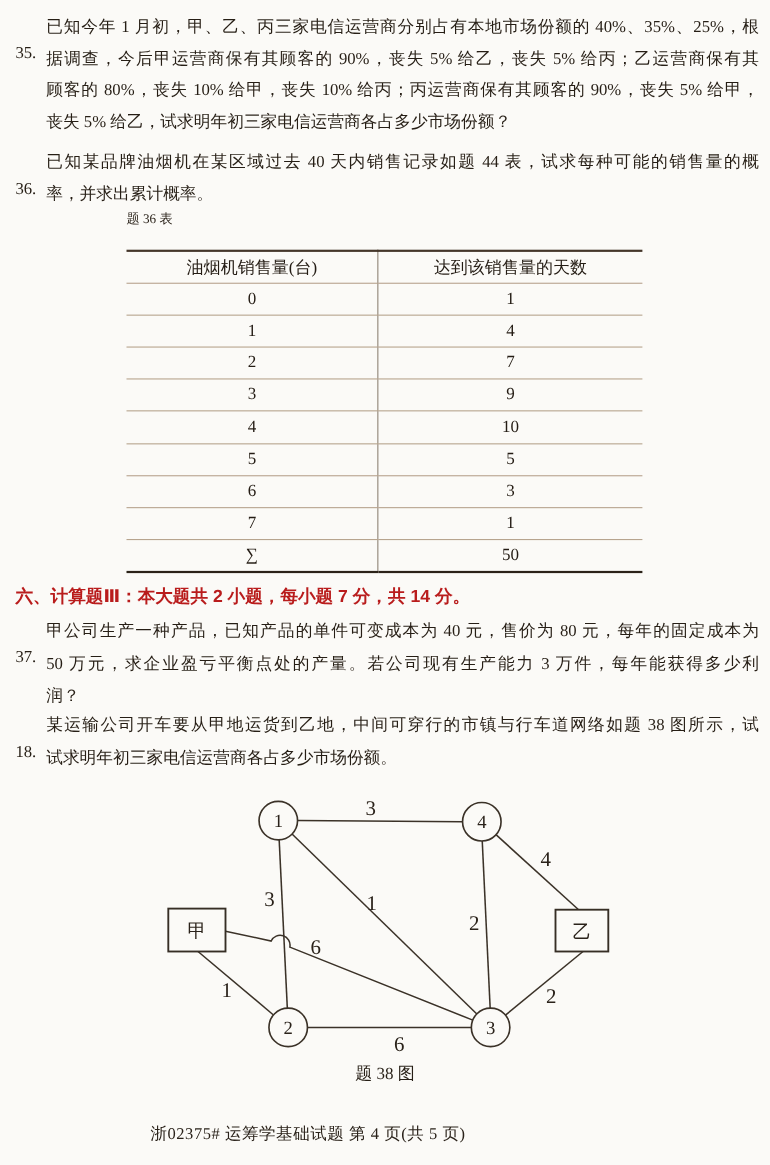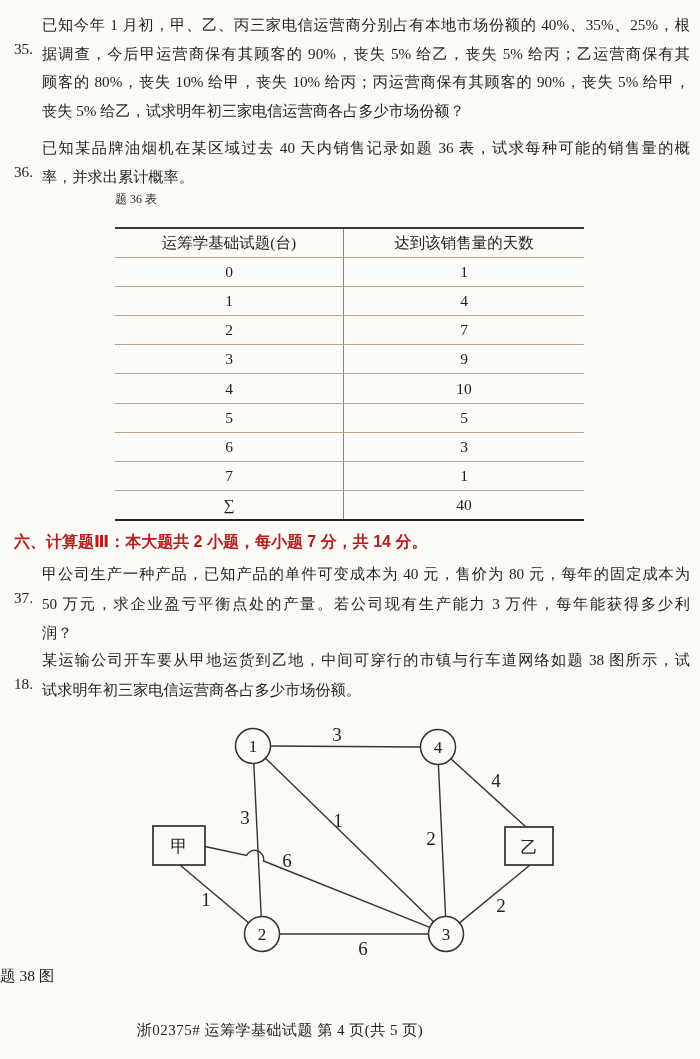--- a/index.html
+++ b/index.html
@@ -38,21 +38,21 @@
     font-size:15.5px;font-weight:400;border-bottom:1px solid #b7a48e;
     color:#241c14;
   }
   table.sales th:first-child,table.sales td:first-child{
     width:228px;border-right:1px solid #8f8376;
   }
   table.sales tr.sum td{border-bottom:2.4px solid #2b2218;}
   td.sigma{font-size:23px;line-height:1;font-family:"Liberation Serif","DejaVu Serif",serif;}
   
   .fig-wrap{position:absolute;left:130px;top:715px;width:440px;height:250px;}
-  .fig-caption{position:absolute;left:0;top:966px;width:700px;text-align:left;font-size:15.5px;}
+  .fig-caption{position:absolute;left:0;top:966px;width:700px;text-align:center;font-size:15.5px;}
   svg .edge{stroke:#3b3228;stroke-width:1.4;fill:none;}
   svg .node-circle{fill:#fbfaf7;stroke:#3b3228;stroke-width:1.5;}
   svg .node-box{fill:#fbfaf7;stroke:#362e25;stroke-width:1.7;}
   svg text{fill:#2a221a;font-family:"Liberation Serif","DejaVu Serif",serif;}
   svg text.nlabel{font-size:17px;text-anchor:middle;}
   svg text.elabel{font-size:19px;text-anchor:middle;}
   
   .footer{
     position:absolute;left:0;top:1021px;width:560px;text-align:center;
     font-size:15px;letter-spacing:.5px;color:#2a221a;
@@ -64,30 +64,30 @@
 <section class="question lh28" style="top:11px">
   <span class="qnum">35.</span>
   <div class="qline fill">已知今年 1 月初，甲、乙、丙三家电信运营商分别占有本地市场份额的 40%、35%、25%，根</div>
   <div class="qline fill">据调查，今后甲运营商保有其顾客的 90%，丧失 5% 给乙，丧失 5% 给丙；乙运营商保有其</div>
   <div class="qline fill">顾客的 80%，丧失 10% 给甲，丧失 10% 给丙；丙运营商保有其顾客的 90%，丧失 5% 给甲，</div>
   <div class="qline">丧失 5% 给乙，试求明年初三家电信运营商各占多少市场份额？</div>
 </section>
 
 <section class="question lh28" style="top:134px">
   <span class="qnum">36.</span>
-  <div class="qline fill">已知某品牌油烟机在某区域过去 40 天内销售记录如题 36 表，试求每种可能的销售量的概</div>
+  <div class="qline fill">已知某品牌油烟机在某区域过去 40 天内销售记录如题 44 表，试求每种可能的销售量的概</div>
   <div class="qline">率，并求出累计概率。</div>
 </section>
 
 <div class="table-label">题 36 表</div>
 <div class="table-wrap">
   <table class="sales">
     <thead>
       <tr>
-        <th>运筹学基础试题(台)</th>
+        <th>油烟机销售量(台)</th>
         <th>达到该销售量的天数</th>
       </tr>
     </thead>
     <tbody>
       <tr>
         <td>0</td>
         <td>1</td>
       </tr>
       <tr>
         <td>1</td>
@@ -112,21 +112,21 @@
       <tr>
         <td>6</td>
         <td>3</td>
       </tr>
       <tr>
         <td>7</td>
         <td>1</td>
       </tr>
       <tr class="sum">
         <td class="sigma">∑</td>
-        <td>40</td>
+        <td>50</td>
       </tr>
     </tbody>
   </table>
 </div>
 
 <div class="sec-heading">六、计算题Ⅲ：本大题共 2 小题，每小题 7 分，共 14 分。</div>
 
 <section class="question lh29" style="top:559px">
   <span class="qnum">37.</span>
   <div class="qline fill">甲公司生产一种产品，已知产品的单件可变成本为 40 元，售价为 80 元，每年的固定成本为</div>

